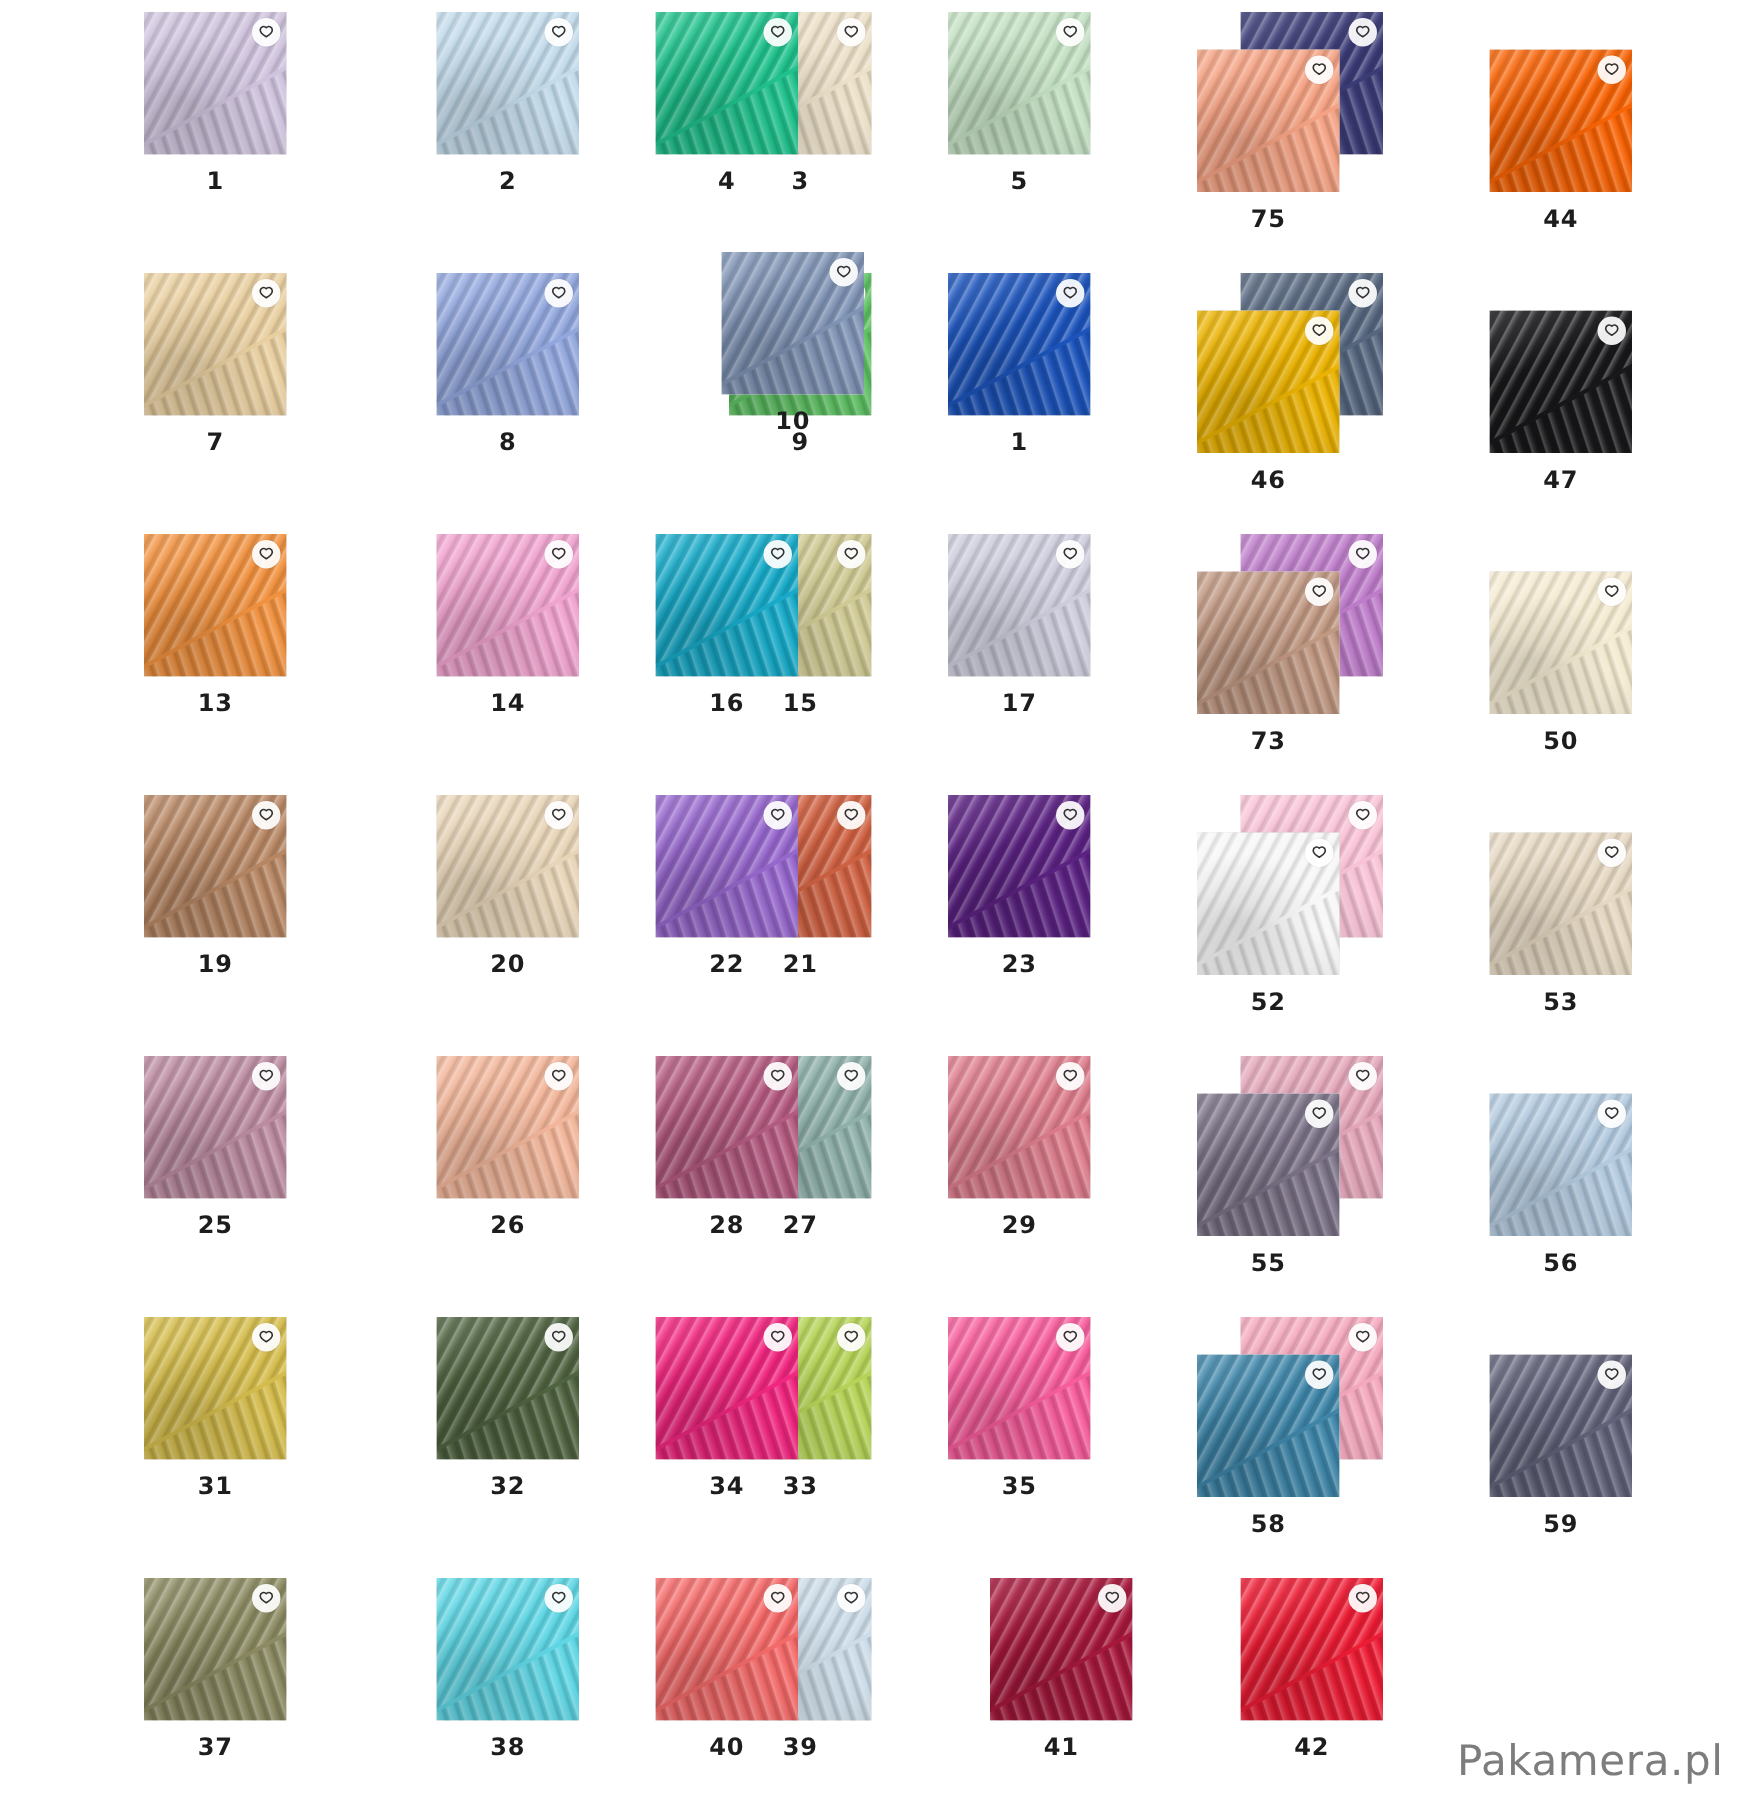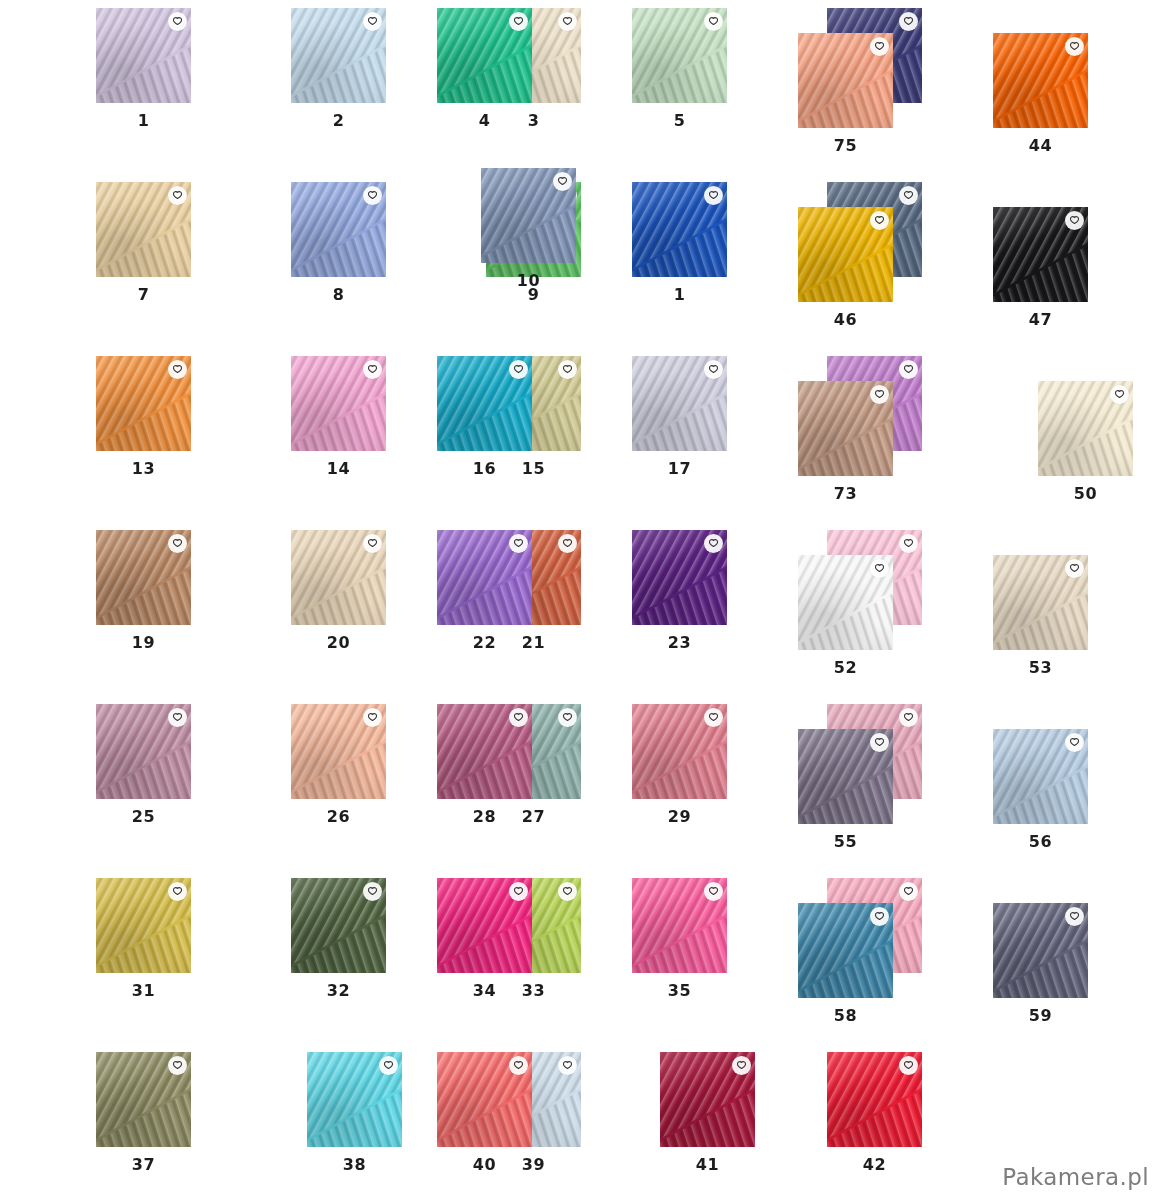--- a/index.html
+++ b/index.html
@@ -73,21 +73,21 @@
     font-weight:bold;
     font-size:16px;
     color:#1d1d1d;
     letter-spacing:0.5px;
   }
 
   .watermark{
     position:absolute;
     right:14px;bottom:10px;
     font-family:"DejaVu Sans", sans-serif;
-    font-size:23px;
+    font-size:28px;
     color:#7d7d7d;
     letter-spacing:0.4px;
     white-space:nowrap;
   }
 </style>
 </head>
 <body>
 
 <div id="stage">
     <div class="group" style="left: 96px; top: 8px;">
@@ -388,21 +388,21 @@
           <div class="fav">
             <span>
               <svg width="11" height="11" viewBox="0 0 24 24" fill="none" stroke="#333" stroke-width="2.4" stroke-linecap="round" stroke-linejoin="round">
                 <path d="M20.8 8.6c0 4.6-8.8 10-8.8 10s-8.8-5.4-8.8-10a5 5 0 0 1 8.8-3.2A5 5 0 0 1 20.8 8.6z"></path>
               </svg>
             </span>
           </div>
         </div>
         <div class="num">37</div>
       </div>
-      <div class="cell" style="left: 211px; top: 1044px;">
+      <div class="cell" style="left: 195px; top: 1044px;">
         <div class="swatch">
           <div class="base" style="background:#5fd6e4"></div>
           <div class="strandsA"></div>
           <div class="strandsB"></div>
           <div class="shade"></div>
           <div class="fav">
             <span>
               <svg width="11" height="11" viewBox="0 0 24 24" fill="none" stroke="#333" stroke-width="2.4" stroke-linecap="round" stroke-linejoin="round">
                 <path d="M20.8 8.6c0 4.6-8.8 10-8.8 10s-8.8-5.4-8.8-10a5 5 0 0 1 8.8-3.2A5 5 0 0 1 20.8 8.6z"></path>
               </svg>
@@ -840,21 +840,21 @@
           <div class="fav">
             <span>
               <svg width="11" height="11" viewBox="0 0 24 24" fill="none" stroke="#333" stroke-width="2.4" stroke-linecap="round" stroke-linejoin="round">
                 <path d="M20.8 8.6c0 4.6-8.8 10-8.8 10s-8.8-5.4-8.8-10a5 5 0 0 1 8.8-3.2A5 5 0 0 1 20.8 8.6z"></path>
               </svg>
             </span>
           </div>
         </div>
         <div class="num">73</div>
       </div>
-      <div class="cell" style="left: 195px; top: 348px; margin-left: 45px;">
+      <div class="cell" style="left: 195px; top: 348px;">
         <div class="swatch">
           <div class="base" style="background:#f5ebd2"></div>
           <div class="strandsA"></div>
           <div class="strandsB"></div>
           <div class="shade"></div>
           <div class="fav">
             <span>
               <svg width="11" height="11" viewBox="0 0 24 24" fill="none" stroke="#333" stroke-width="2.4" stroke-linecap="round" stroke-linejoin="round">
                 <path d="M20.8 8.6c0 4.6-8.8 10-8.8 10s-8.8-5.4-8.8-10a5 5 0 0 1 8.8-3.2A5 5 0 0 1 20.8 8.6z"></path>
               </svg>

